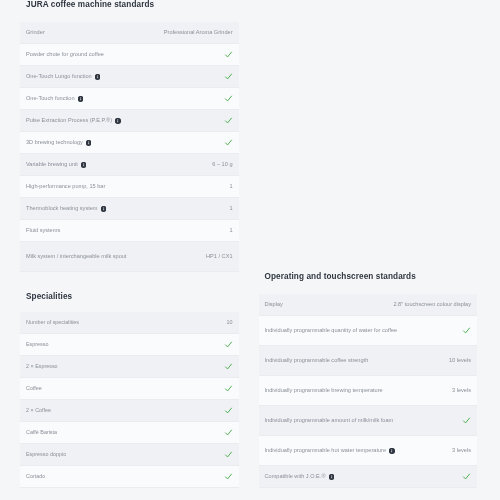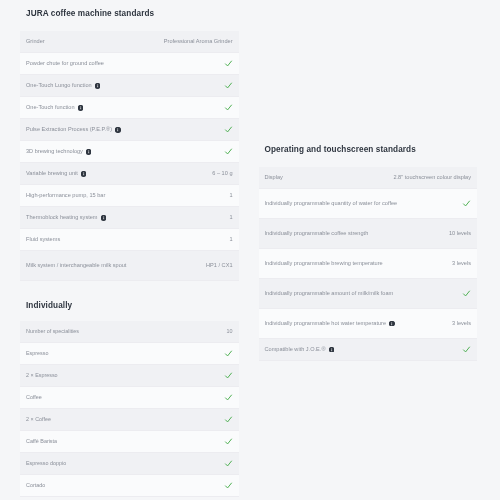--- a/index.html
+++ b/index.html
@@ -13,21 +13,21 @@
     font-family: "Liberation Sans", sans-serif;
     overflow: hidden;
   }
   .page {
     width: 497px;
     height: 500px;
     box-sizing: border-box;
     padding: 18px 10px 12px 10px;
     display: flex;
     flex-direction: row;
-    align-items: center;
+    align-items: flex-end;
     background: #f5f6f8;
   }
   .col {
     width: 240px;
     box-sizing: border-box;
     padding: 0 10px;
   }
   .col-left { margin-right: 0; }
   .col-right { margin-left: 0; }
 
@@ -253,21 +253,21 @@
           <div class="row-value">1</div>
         </div>
         <div class="row shade tall">
           <div class="row-label">
             <span class="txt">Milk system / interchangeable milk spout</span>
           </div>
           <div class="row-value">HP1 / CX1</div>
         </div>
       </div>
 
-    <div class="section-title specialties">Individually</div>
+    <div class="section-title specialties">Specialities</div>
     <div class="table" id="specialties-table">
         <div class="row shade spec-row">
           <div class="row-label">
             <span class="txt">Number of specialities</span>
           </div>
           <div class="row-value">10</div>
         </div>
         <div class="row plain spec-row">
           <div class="row-label">
             <span class="txt">Espresso</span>

